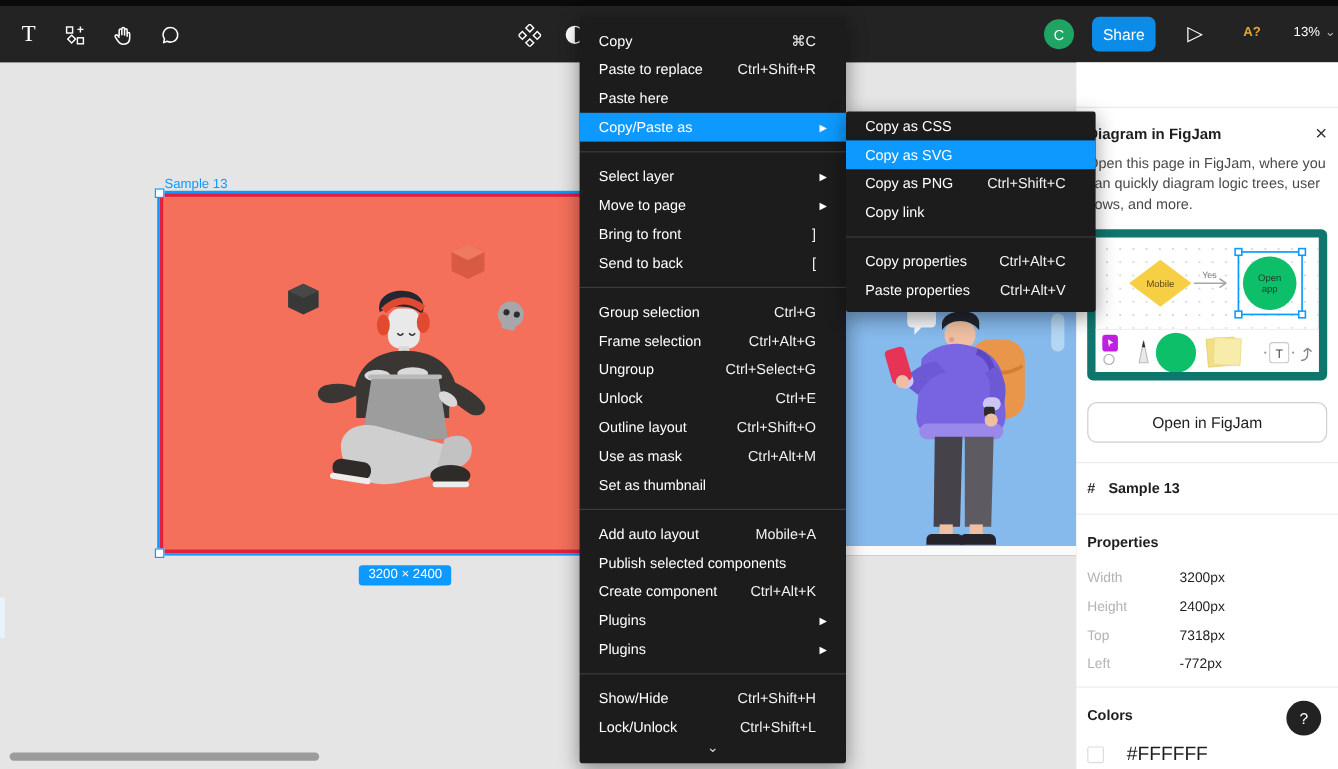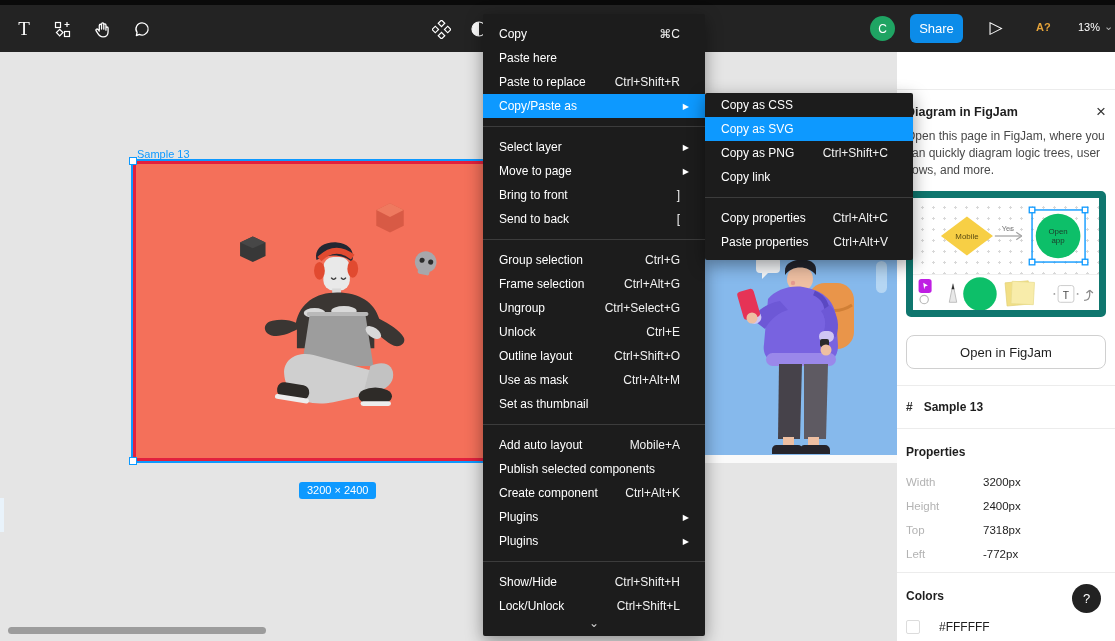--- a/index.html
+++ b/index.html
@@ -17,21 +17,21 @@
   .present { position:absolute; left:984px; top:12px; font-size:17px; color:#fff; width:24px; text-align:center; }
   .spell { position:absolute; left:1036px; top:16px; font-size:11px; font-weight:bold; color:var(--gold,#e5a339); }
   .zoom-ctl { position:absolute; left:1078px; top:15px; color:#fff; font-size:11px; display:flex; gap:4px; align-items:flex-end; }
   .zoom-caret { color:#b5b5b5; font-size:11px; }
 
   
   .canvas { position:absolute; left:0; top:52px; width:897px; height:589px; background:var(--canvas-bg,#e5e5e5); overflow:hidden; z-index:1; }
   .frame-label { position:absolute; left:137px; top:96px; font-size:11px; color:var(--accent,#0d99ff); }
   .frame-red { position:absolute; left:133px; top:109px; width:416px; height:300px; background:var(--frame-fill,#f4705a); border:3px solid var(--frame-stroke,#e2203e); outline:2px solid var(--accent,#0d99ff); }
   .handle { position:absolute; width:8px; height:8px; background:#fff; border:1.5px solid var(--accent,#0d99ff); z-index:2; }
-  .size-badge { position:absolute; left:299px; top:430px; background:var(--accent,#0d99ff); color:#fff; font-size:11px; padding:2px 8px 3px; border-radius:3px; }
+  .size-badge { position:absolute; left:299px; top:419px; background:var(--accent,#0d99ff); color:#fff; font-size:11px; padding:2px 8px 3px; border-radius:3px; }
   .frame-blue { position:absolute; left:600px; top:153px; width:297px; height:258px; background:var(--frame2-fill,#86b9ec); overflow:hidden; }
   .hscroll { position:absolute; left:8px; top:575px; width:258px; height:7px; border-radius:4px; background:#9c9c9c; }
   .edge-strip { position:absolute; left:0; top:446px; width:4px; height:34px; background:#e9f3fb; }
 
   
   .panel { position:absolute; left:897px; top:52px; width:218px; height:589px; background:#fff; z-index:5; color:#1e1e1e; }
   .tabs { height:38px; display:flex; align-items:center; gap:19px; padding:0 9px; border-bottom:1px solid #ececec; }
   .tab { font-size:12px; color:#8c8c8c; }
   .tab.active { color:#1e1e1e; font-weight:bold; }
   .px { padding-left:9px; padding-right:9px; }
@@ -47,21 +47,21 @@
   .frame-row { display:flex; align-items:center; gap:11px; height:42px; }
   .hash { font-size:12px; font-weight:bold; color:#333; }
   .frame-name { font-size:12px; font-weight:bold; }
   .sec-title { font-size:12px; font-weight:bold; margin-top:16px; }
   .prop-rows { margin-top:17px; }
   .prop-row { display:flex; margin-bottom:12px; font-size:11.5px; }
   .prop-label { width:77px; color:#b3b3b3; }
   .prop-value { color:#1e1e1e; font-weight:normal; }
   .color-row { display:flex; align-items:center; margin-top:17px; }
   .swatch { width:14px; height:14px; border:1px solid #dcdcdc; border-radius:2px; }
-  .hex { font-size:12px; margin-left:19px; }
+  .hex { font-size:16px; margin-left:19px; }
   .help-fab { position:absolute; left:1072px; top:584px; width:29px; height:29px; border-radius:50%; background:#222; color:#fff; font-size:13px; display:flex; align-items:center; justify-content:center; z-index:8; }
 
   
   .menu { position:absolute; background:var(--menu-bg,#1c1c1c); color:#fff; font-size:12px; box-shadow:0 5px 17px rgba(0,0,0,.4); border-radius:2px; }
   .ctx { left:483px; top:14px; width:222px; padding:8px 0 4px; z-index:10; }
   .sub { left:705px; top:93px; width:208px; padding:0 0 6px; z-index:11; }
   .menu-item { height:24px; display:flex; align-items:center; justify-content:space-between; padding:0 16px; }
   .menu-item.active { background:var(--accent,#0d99ff); }
   .menu-item.sep { height:1px; padding:0; margin:8px 0; background:rgba(255,255,255,.14); overflow:hidden; }
   .mi-right { display:flex; align-items:center; }
@@ -318,30 +318,30 @@
     <div>
 
     <div class="menu-item">
           <span class="mi-label">Copy</span>
           <span class="mi-right">
             <span class="mi-shortcut">⌘C</span>
             <span class="mi-arrow"></span>
           </span>
         </div>
         <div class="menu-item">
+          <span class="mi-label">Paste to replace</span>
+          <span class="mi-right">
+            <span class="mi-shortcut">Ctrl+Shift+R</span>
+            <span class="mi-arrow"></span>
+          </span>
+        </div>
+        <div class="menu-item">
           <span class="mi-label">Paste here</span>
           <span class="mi-right">
             <span class="mi-shortcut"></span>
-            <span class="mi-arrow"></span>
-          </span>
-        </div>
-        <div class="menu-item">
-          <span class="mi-label">Paste to replace</span>
-          <span class="mi-right">
-            <span class="mi-shortcut">Ctrl+Shift+R</span>
             <span class="mi-arrow"></span>
           </span>
         </div>
         <div class="menu-item active">
           <span class="mi-label">Copy/Paste as</span>
           <span class="mi-right">
             <span class="mi-shortcut"></span>
             <span class="mi-arrow">▶</span>
           </span>
         </div>

